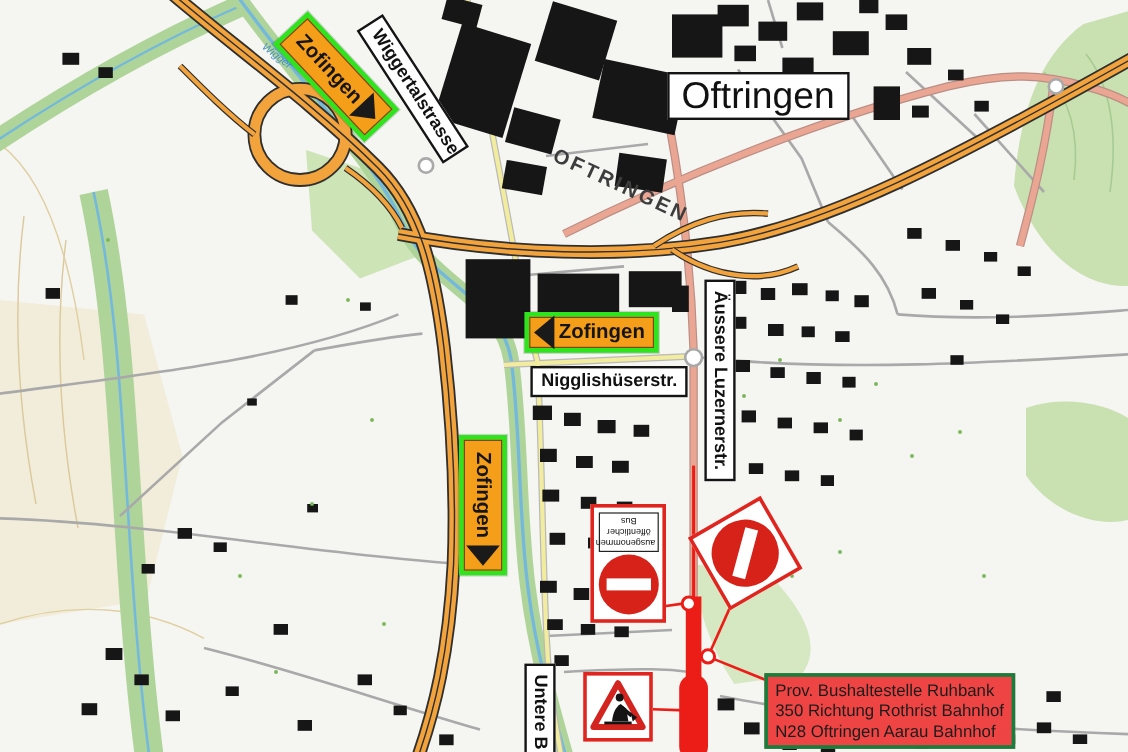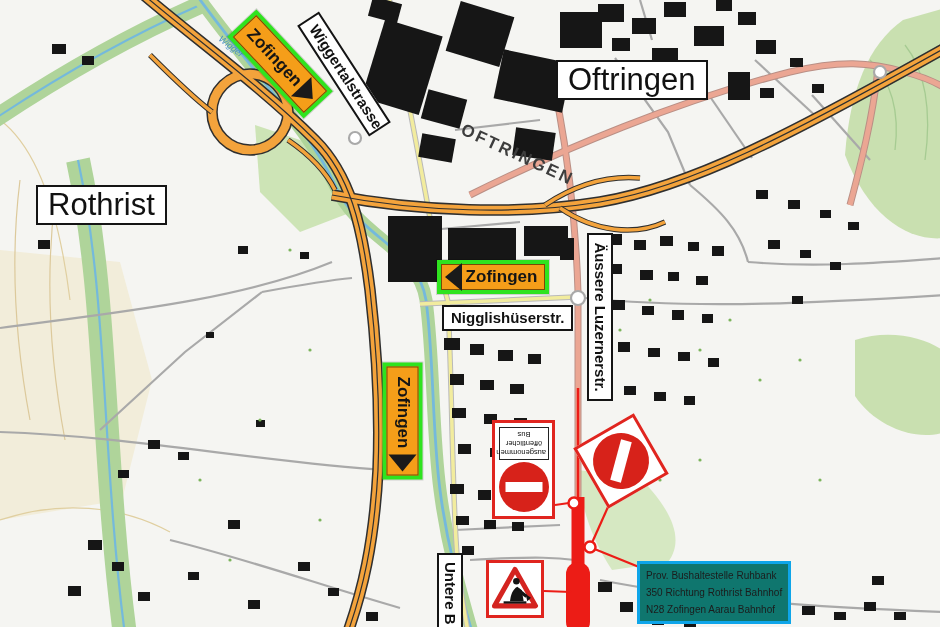--- a/index.html
+++ b/index.html
@@ -47,22 +47,22 @@
   }
   .no-entry{
     width:50px;height:50px;border-radius:50%;background:#D7221A;
     margin:2px auto;position:relative;
   }
   .no-entry .bar{
     position:absolute;left:50%;top:50%;width:37px;height:10px;background:#fff;
     transform:translate(-50%,-50%);
   }
   .info-box{
-    background:#0f766e;border:3px solid #0ea5e9;color:#1c1c1c;
-    font-size:10px;line-height:17px;padding:3px 6px;white-space:nowrap;
+    background:#ef4444;border:3px solid #15803d;color:#1c1c1c;
+    font-size:14px;line-height:17px;padding:3px 6px;white-space:nowrap;
   }
 </style>
 </head>
 <body>
 
 <div class="stage">
 
   <svg width="940" height="627" viewBox="0 0 940 627">
     <rect x="0" y="0" width="940" height="627" fill="#F5F5F2"></rect>
 
@@ -319,21 +319,20 @@
       <line x1="612" y1="498" x2="591" y2="545"></line>
       <line x1="544" y1="591" x2="571" y2="592"></line>
       <line x1="639" y1="567" x2="592" y2="548"></line>
     </g>
     <circle cx="574" cy="503" r="5.5" fill="#fff" stroke="#EC1C16" stroke-width="2.5"></circle>
     <circle cx="590" cy="547" r="5.5" fill="#fff" stroke="#EC1C16" stroke-width="2.5"></circle>
   </svg>
 
   <div class="overlay corridor-label" style="left:466px;top:120px;transform:rotate(25deg);">OFTRINGEN</div>
 
-  <div class="overlay town-label" style="left:36px;top:185px;">Rothrist</div>
 
   <div class="overlay town-label" style="left:556px;top:60px;">Oftringen</div>
 
   <div class="overlay street-label" style="left:278px;top:61px;width:132px;transform:rotate(57deg);">Wiggertalstrasse</div>
 
   <div class="overlay street-label" style="left:442px;top:305px;">Nigglishüserstr.</div>
 
   <div class="overlay street-label" style="left:516px;top:304px;width:168px;transform:rotate(90deg);">Äussere Luzernerstr.</div>
 
   <div class="overlay street-label" style="left:405px;top:585px;width:90px;text-align:left;transform:rotate(90deg);">Untere B</div>
@@ -385,16 +384,16 @@
         <path d="M33,28 L42,35 L40,38 L31,31 Z"></path>
         <path d="M40,34 L46,38 L42,42 Z"></path>
         <rect x="16" y="42" width="25" height="2.5"></rect>
       </g>
     </svg>
   </div>
 
   <div class="overlay info-box" style="left:637px;top:561px;">
     <div>Prov. Bushaltestelle Ruhbank</div>
     <div>350 Richtung Rothrist Bahnhof</div>
-    <div>N28 Zofingen Aarau Bahnhof</div>
+    <div>N28 Oftringen Aarau Bahnhof</div>
   </div>
 
 </div>
 
 </body></html>

